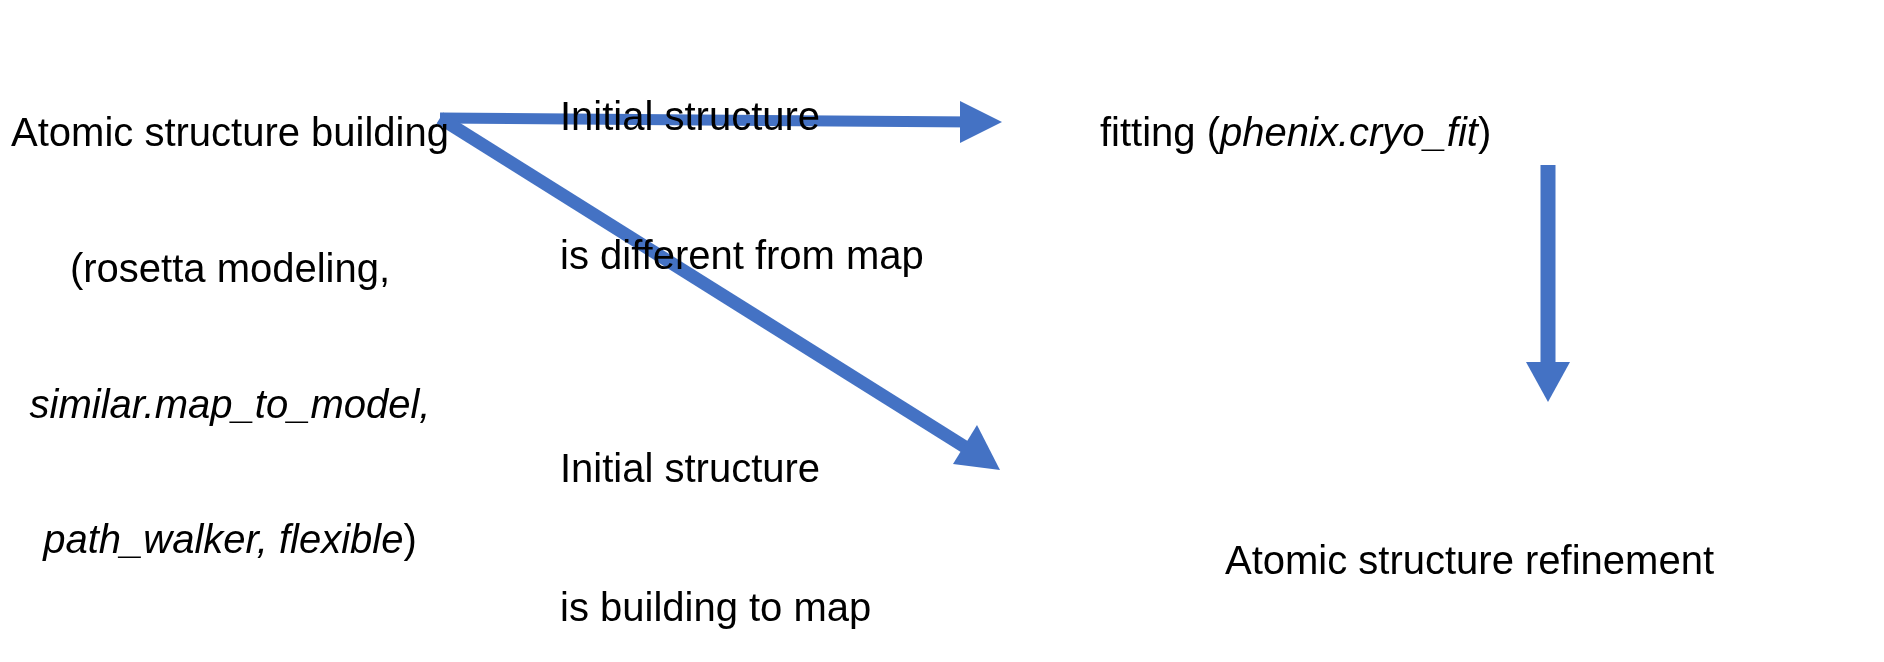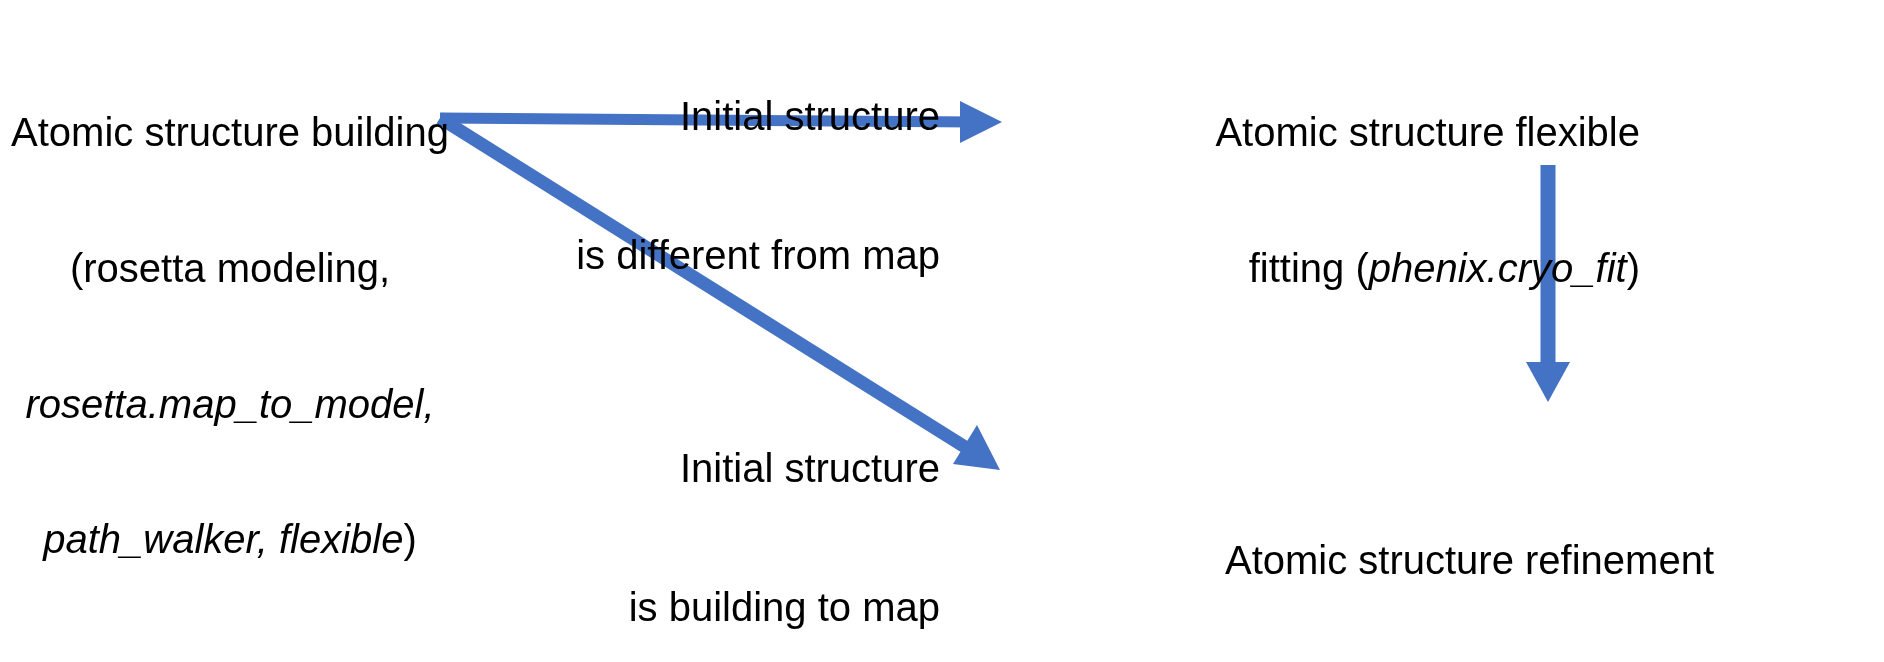--- a/index.html
+++ b/index.html
@@ -27,21 +27,21 @@
   }
   .edge-label {
     position: absolute;
     line-height: 1.16;
     font-size: 40px;
     color: #000000;
     white-space: pre;
   }
   .line { display: block; }
   .it { font-style: italic; }
-  .ta-left   { text-align: right; }
+  .ta-left   { text-align: left; margin-left: 20px; }
   .ta-center { text-align: center; }
 
   
   #node-building   { left: 0px;    top: 20px;  width: 460px; }
   #node-fitting    { left: 1080px; top: 20px;  width: 560px; }
   #node-refinement { left: 1055px; top: 448px; width: 829px; }
 
   
   #label-different { left: 540px;  top: 0px;   width: 400px; }
   #label-similar   { left: 540px;  top: 352px; width: 400px; }
@@ -74,36 +74,35 @@
 
     <g>
       <line x1="1548" y1="165" x2="1548" y2="370" stroke="#4472c4" stroke-width="15"></line>
       <polygon points="1548,402 1526,362 1570,362" fill="#4472c4"></polygon>
     </g>
   </svg>
 
   <div class="node ta-center" id="node-building">
     <span class="line">Atomic structure building</span>
     <span class="line">(rosetta modeling,</span>
-    <span class="line it">rosetta.map_to_model,</span>
+    <span class="line it">similar.map_to_model,</span>
     <span class="line"><span class="it">path_walker, flexible</span><span>)</span></span>
   </div>
 
   <div class="edge-label ta-left" id="label-different">
     <span class="line">Initial structure</span>
     <span class="line">is different from map</span>
   </div>
 
   <div class="edge-label ta-left" id="label-similar">
     <span class="line">Initial structure</span>
     <span class="line">is building to map</span>
   </div>
 
   <div class="node ta-left" id="node-fitting">
-    <span class="line">Atomic structure flexible</span>
     <span class="line"><span>fitting (</span><span class="it">phenix.cryo_fit</span><span>)</span></span>
   </div>
 
   <div class="node ta-center" id="node-refinement">
     <span class="line">Atomic structure refinement</span>
     
   </div>
 
 </div>
 

